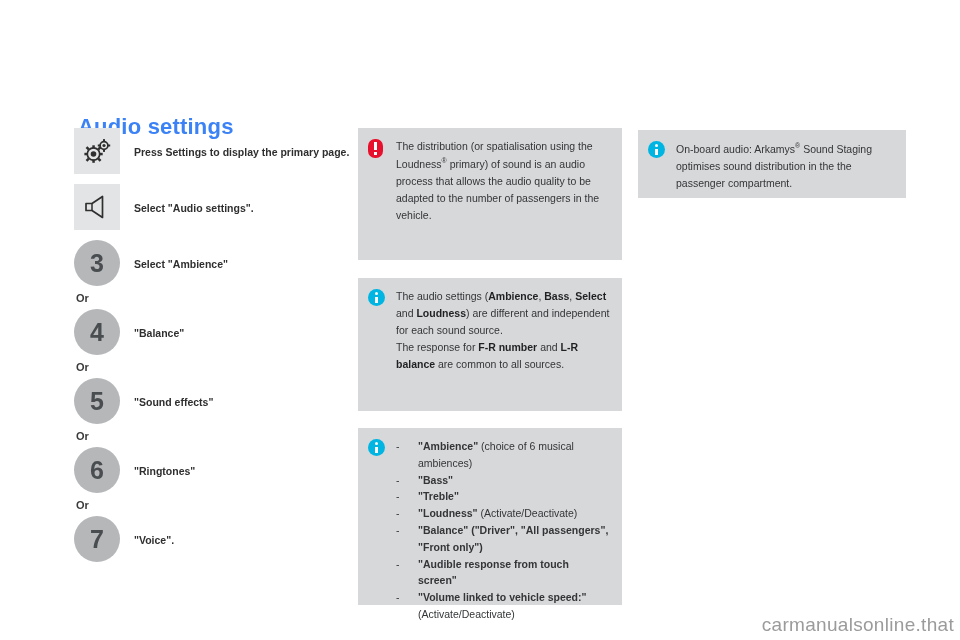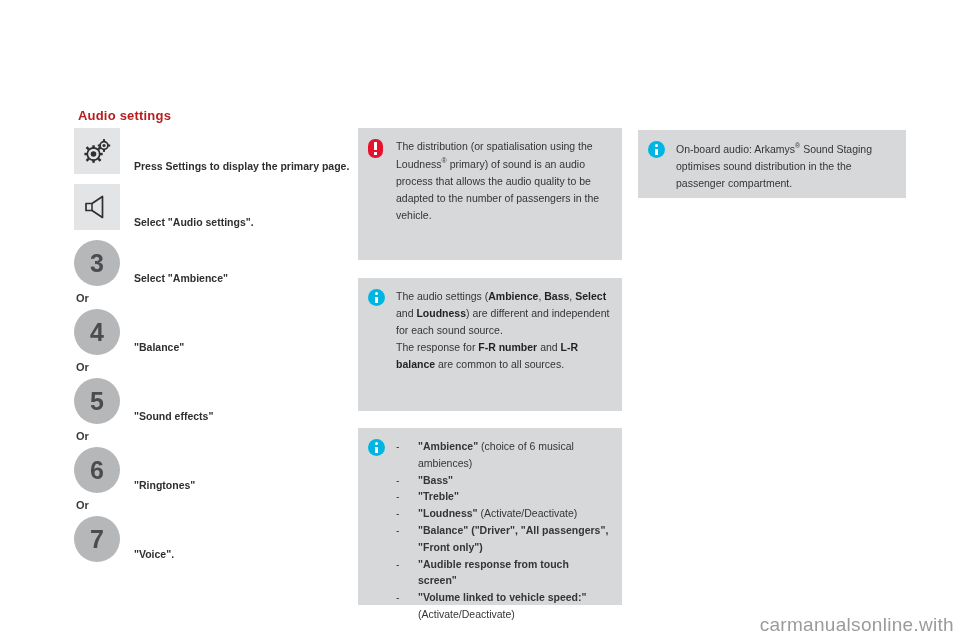--- a/index.html
+++ b/index.html
@@ -21,40 +21,40 @@
     width: 960px;
     height: 640px;
     background: #ffffff;
   }
 
   
   .page-title {
     position: absolute;
     left: 78px;
     top: 99px;
-    font-size: 13px;
+    font-size: 22px;
     font-weight: bold;
-    color: #b91c1c;
+    color: #3b82f6;
     letter-spacing: .2px;
   }
 
   
   .steps {
     position: absolute;
     left: 74px;
     top: 128px;
     width: 285px;
   }
   .step {
     position: relative;
     margin-bottom: 0px;
   }
   .step-row {
     display: flex;
-    align-items: flex-end;
+    align-items: center;
   }
   .marker-square {
     width: 46px;
     height: 46px;
     background: #e3e4e5;
     flex: 0 0 46px;
     display: flex;
     align-items: center;
     justify-content: center;
   }
@@ -354,15 +354,15 @@
 
   <div class="infobox" id="box-onboard">
     <div class="note-icon">
       <div class="ico-info"></div>
     </div>
     <div class="note-body">
       <span>On-board audio: Arkamys</span><span class="sup">®</span><span> Sound Staging optimises sound distribution in the the passenger compartment.</span>
     </div>
   </div>
 
-  <div class="watermark">carmanualsonline.with</div>
+  <div class="watermark">carmanualsonline.that</div>
 
 </div>
 
 </body></html>

